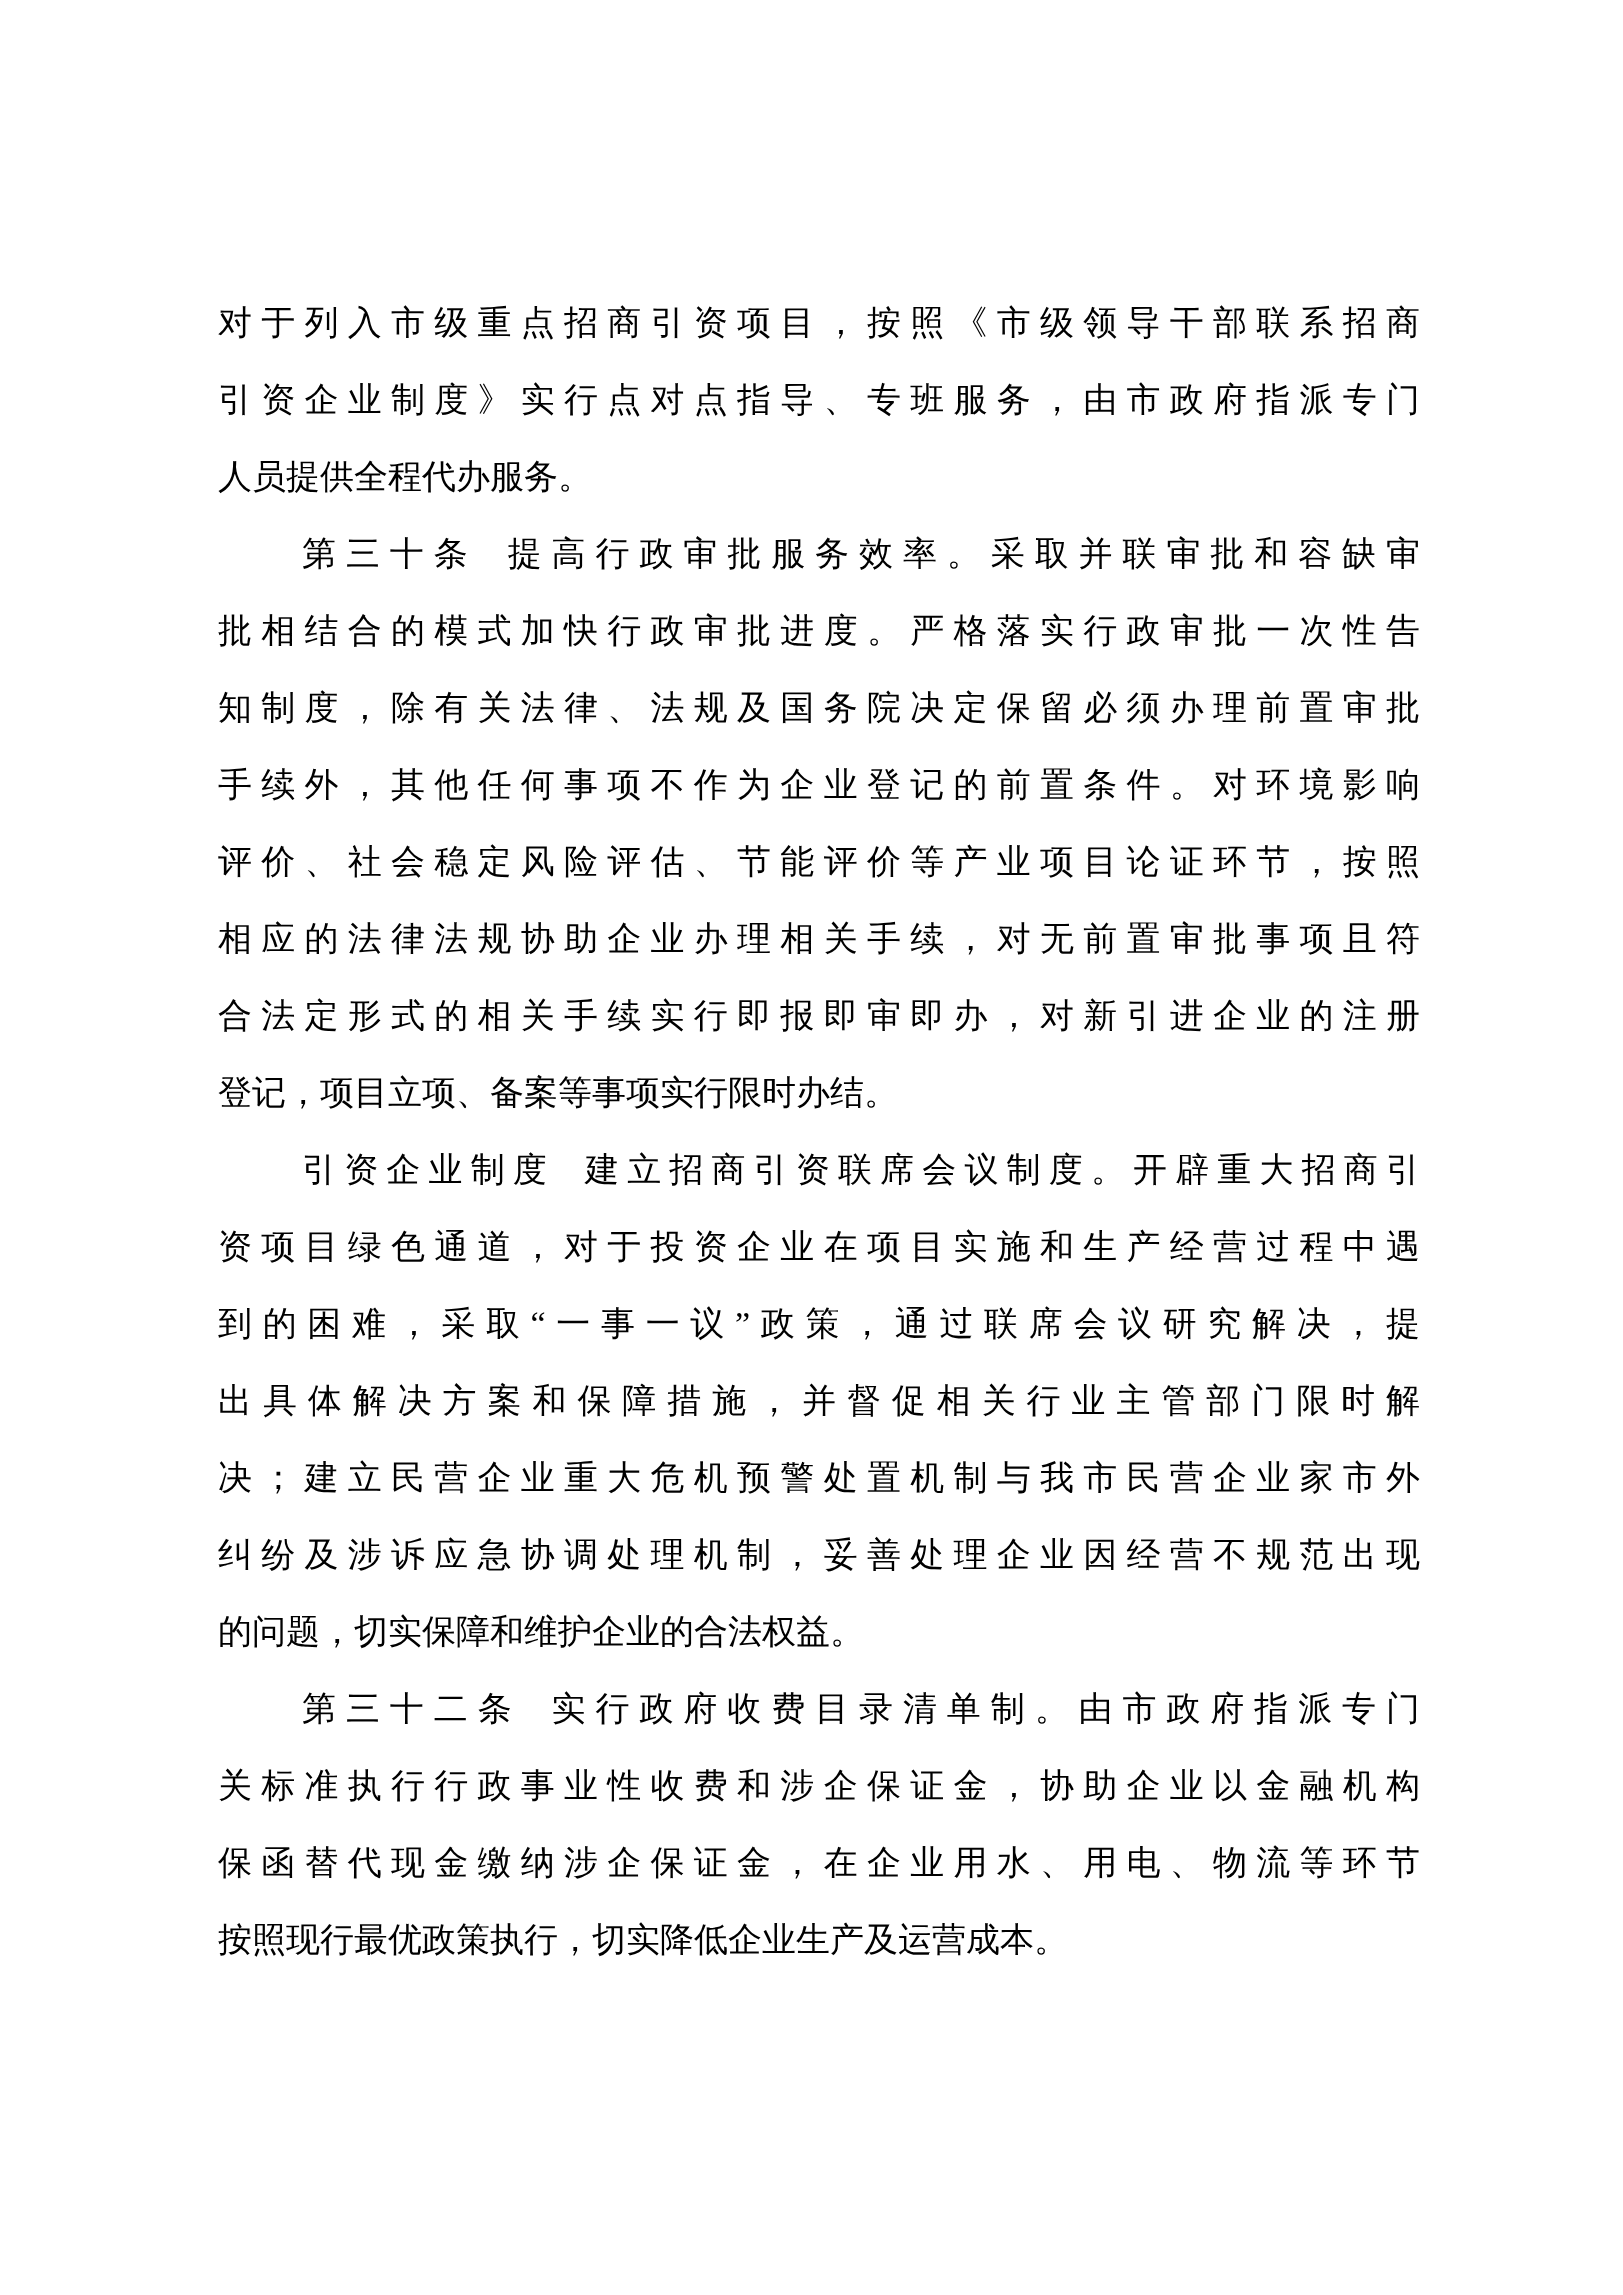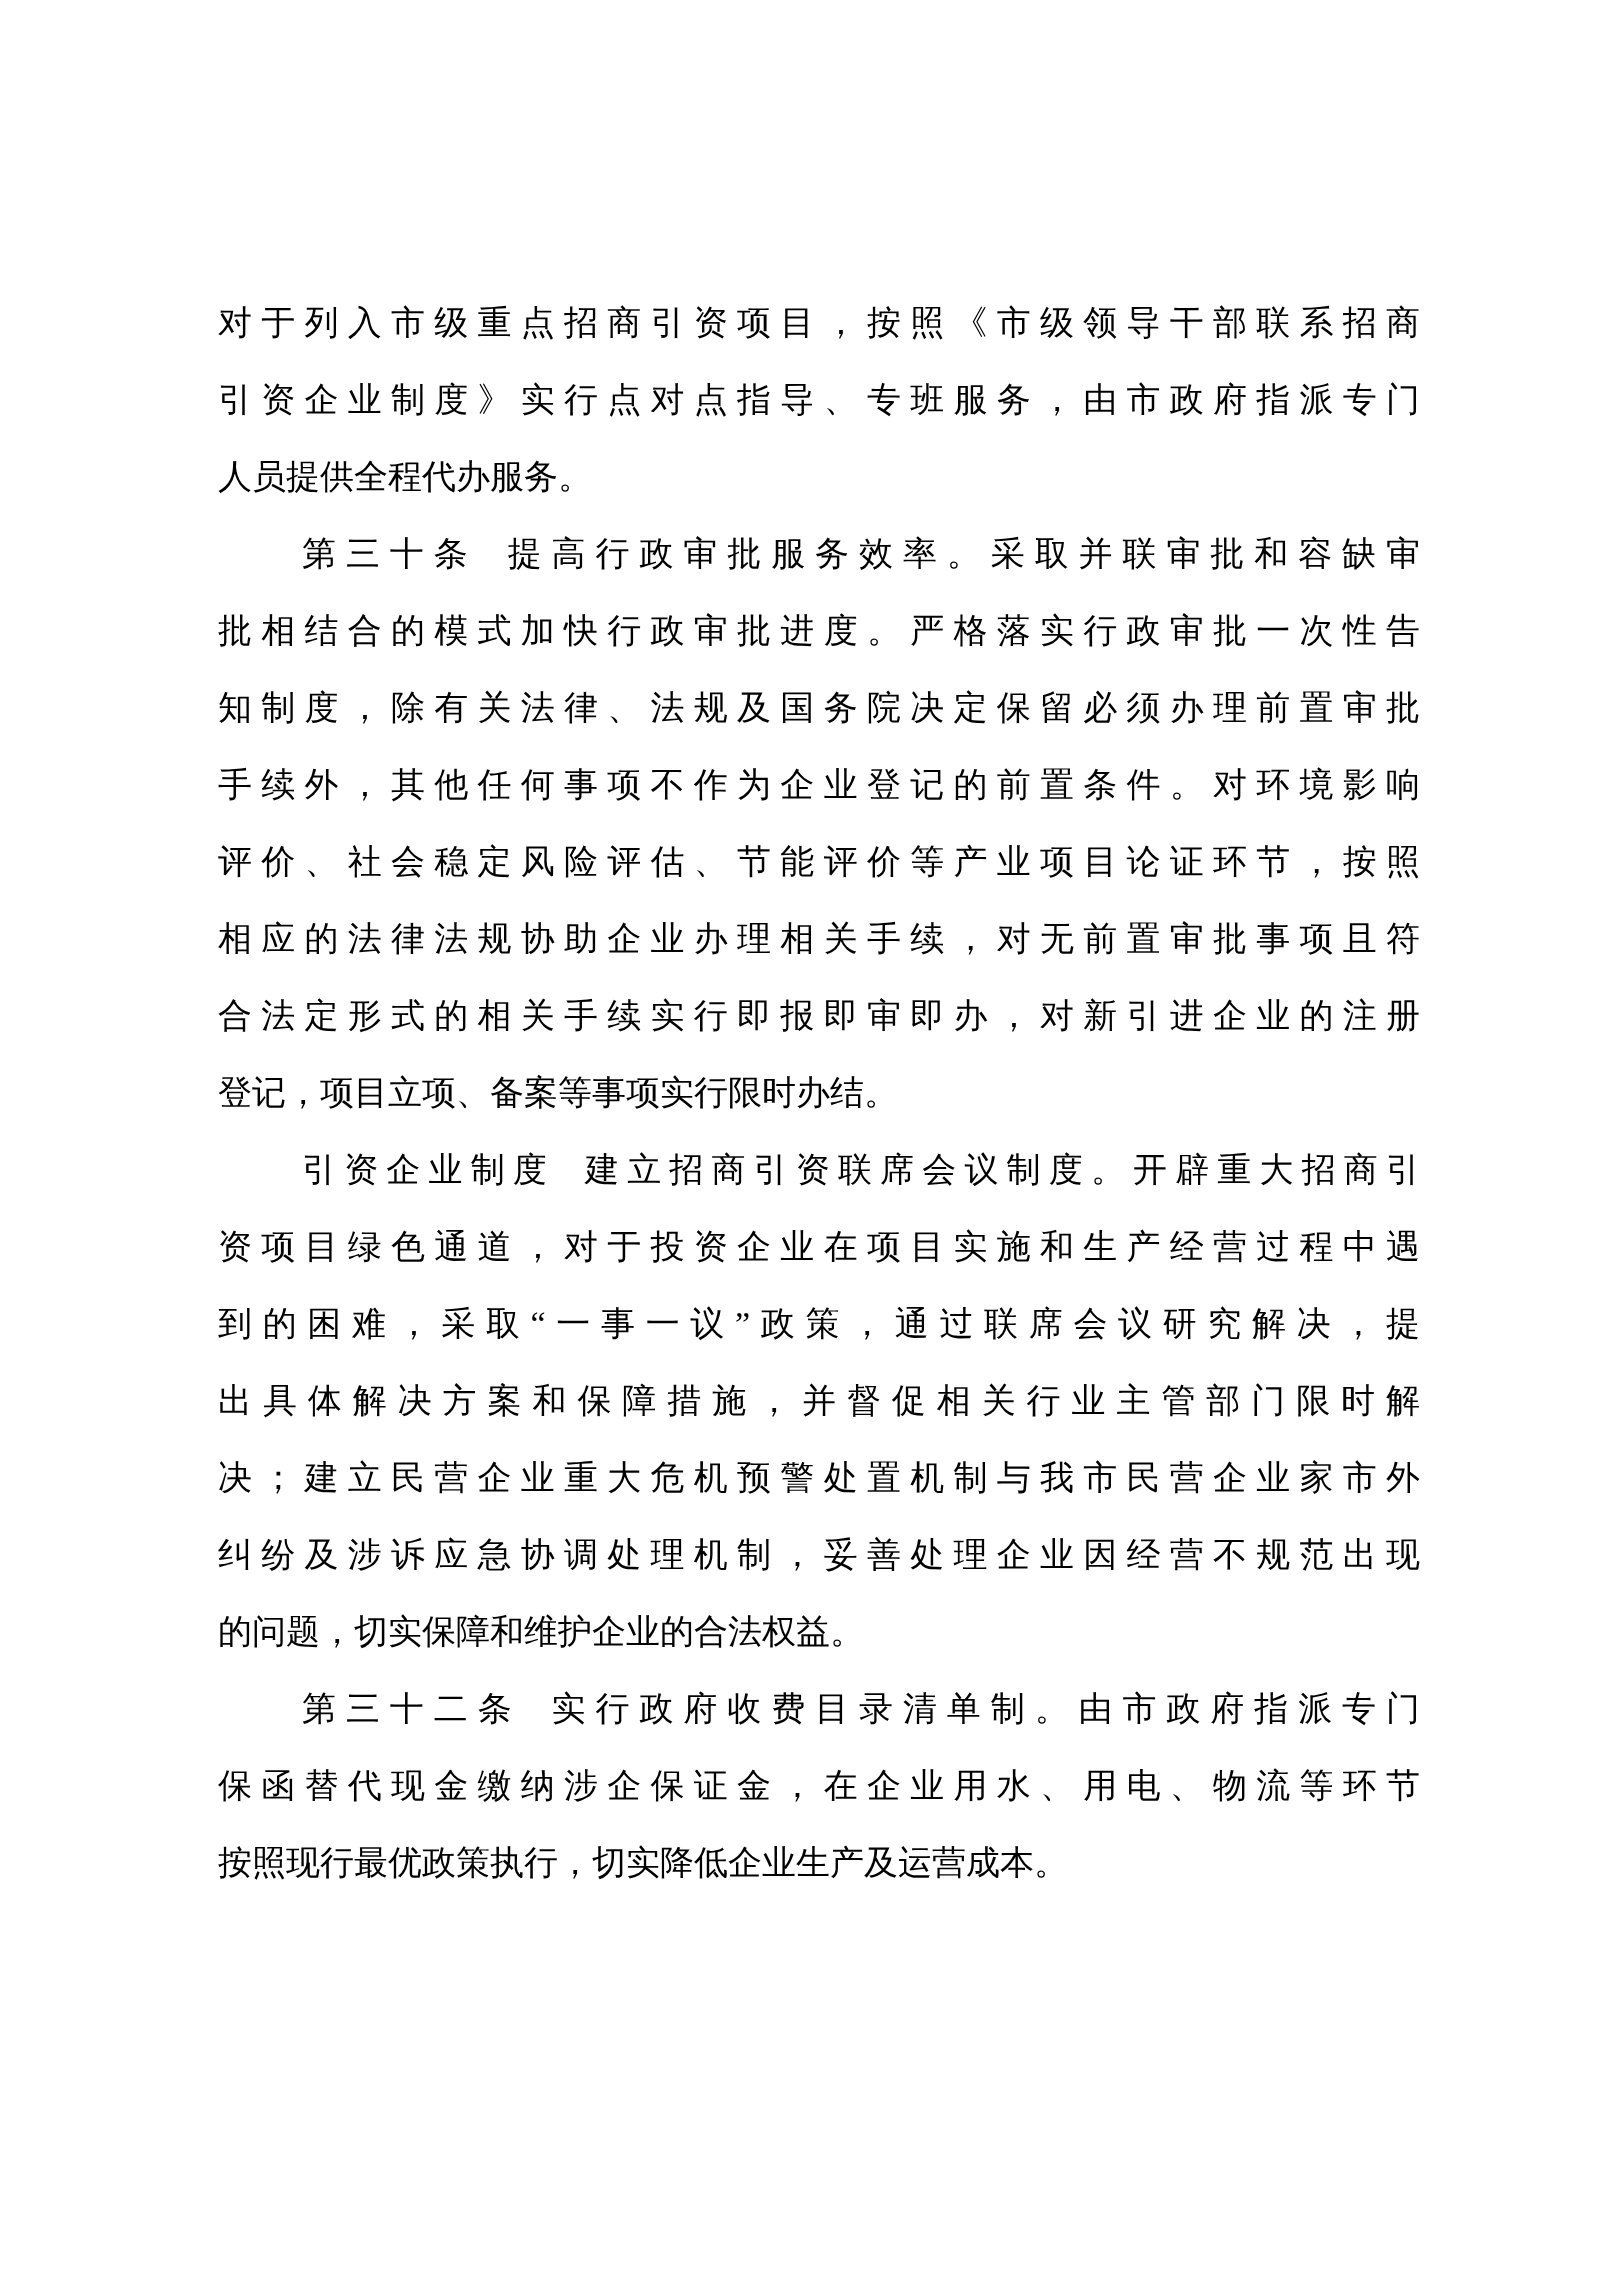--- a/index.html
+++ b/index.html
@@ -65,18 +65,19 @@
 
     <div class="line indent"><span class="article-no">引资企业制度</span><span class="rest">建立招商引资联席会议制度。开辟重大招商引</span></div>
     <div class="line"><span>资项目绿色通道，对于投资企业在项目实施和生产经营过程中遇</span></div>
     <div class="line"><span>到的困难，采取“一事一议”政策，通过联席会议研究解决，提</span></div>
     <div class="line"><span>出具体解决方案和保障措施，并督促相关行业主管部门限时解</span></div>
     <div class="line"><span>决；建立民营企业重大危机预警处置机制与我市民营企业家市外</span></div>
     <div class="line"><span>纠纷及涉诉应急协调处理机制，妥善处理企业因经营不规范出现</span></div>
     <div class="line para-end"><span>的问题，切实保障和维护企业的合法权益。</span></div>
 
     <div class="line indent"><span class="article-no">第三十二条</span><span class="rest">实行政府收费目录清单制。由市政府指派专门</span></div>
+    <div class="line"><span>关标准执行行政事业性收费和涉企保证金，协助企业以金融机构</span></div>
     <div class="line"><span>保函替代现金缴纳涉企保证金，在企业用水、用电、物流等环节</span></div>
     <div class="line para-end"><span>按照现行最优政策执行，切实降低企业生产及运营成本。</span></div>
 
   </div>
 </div>
 
 
 </body></html>

